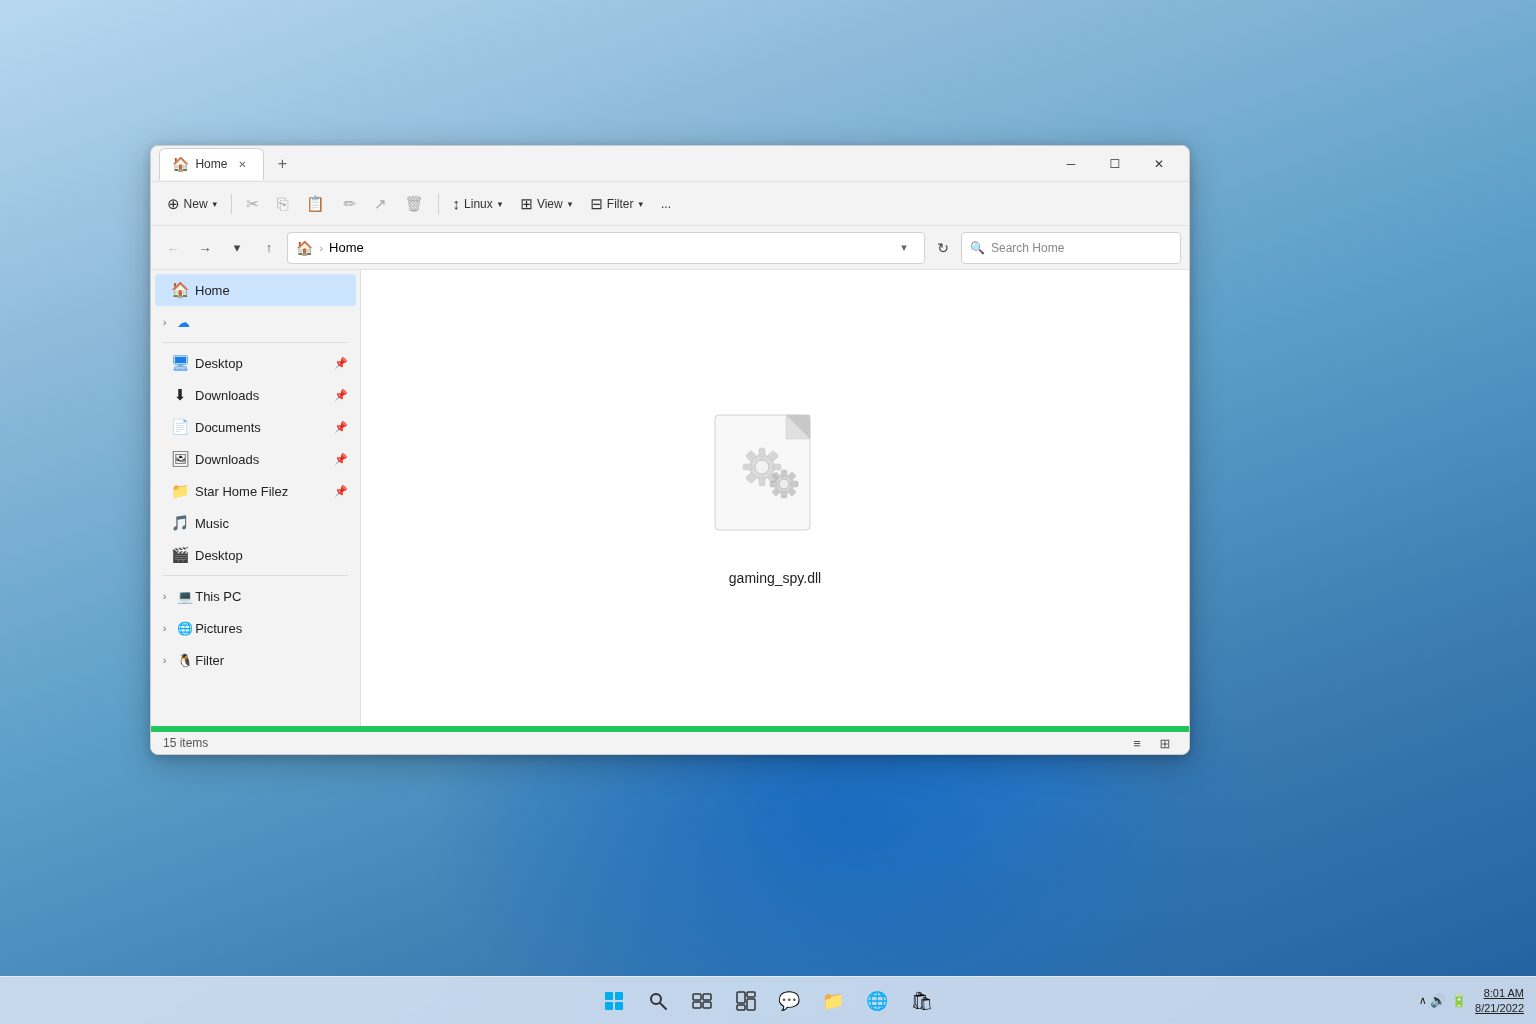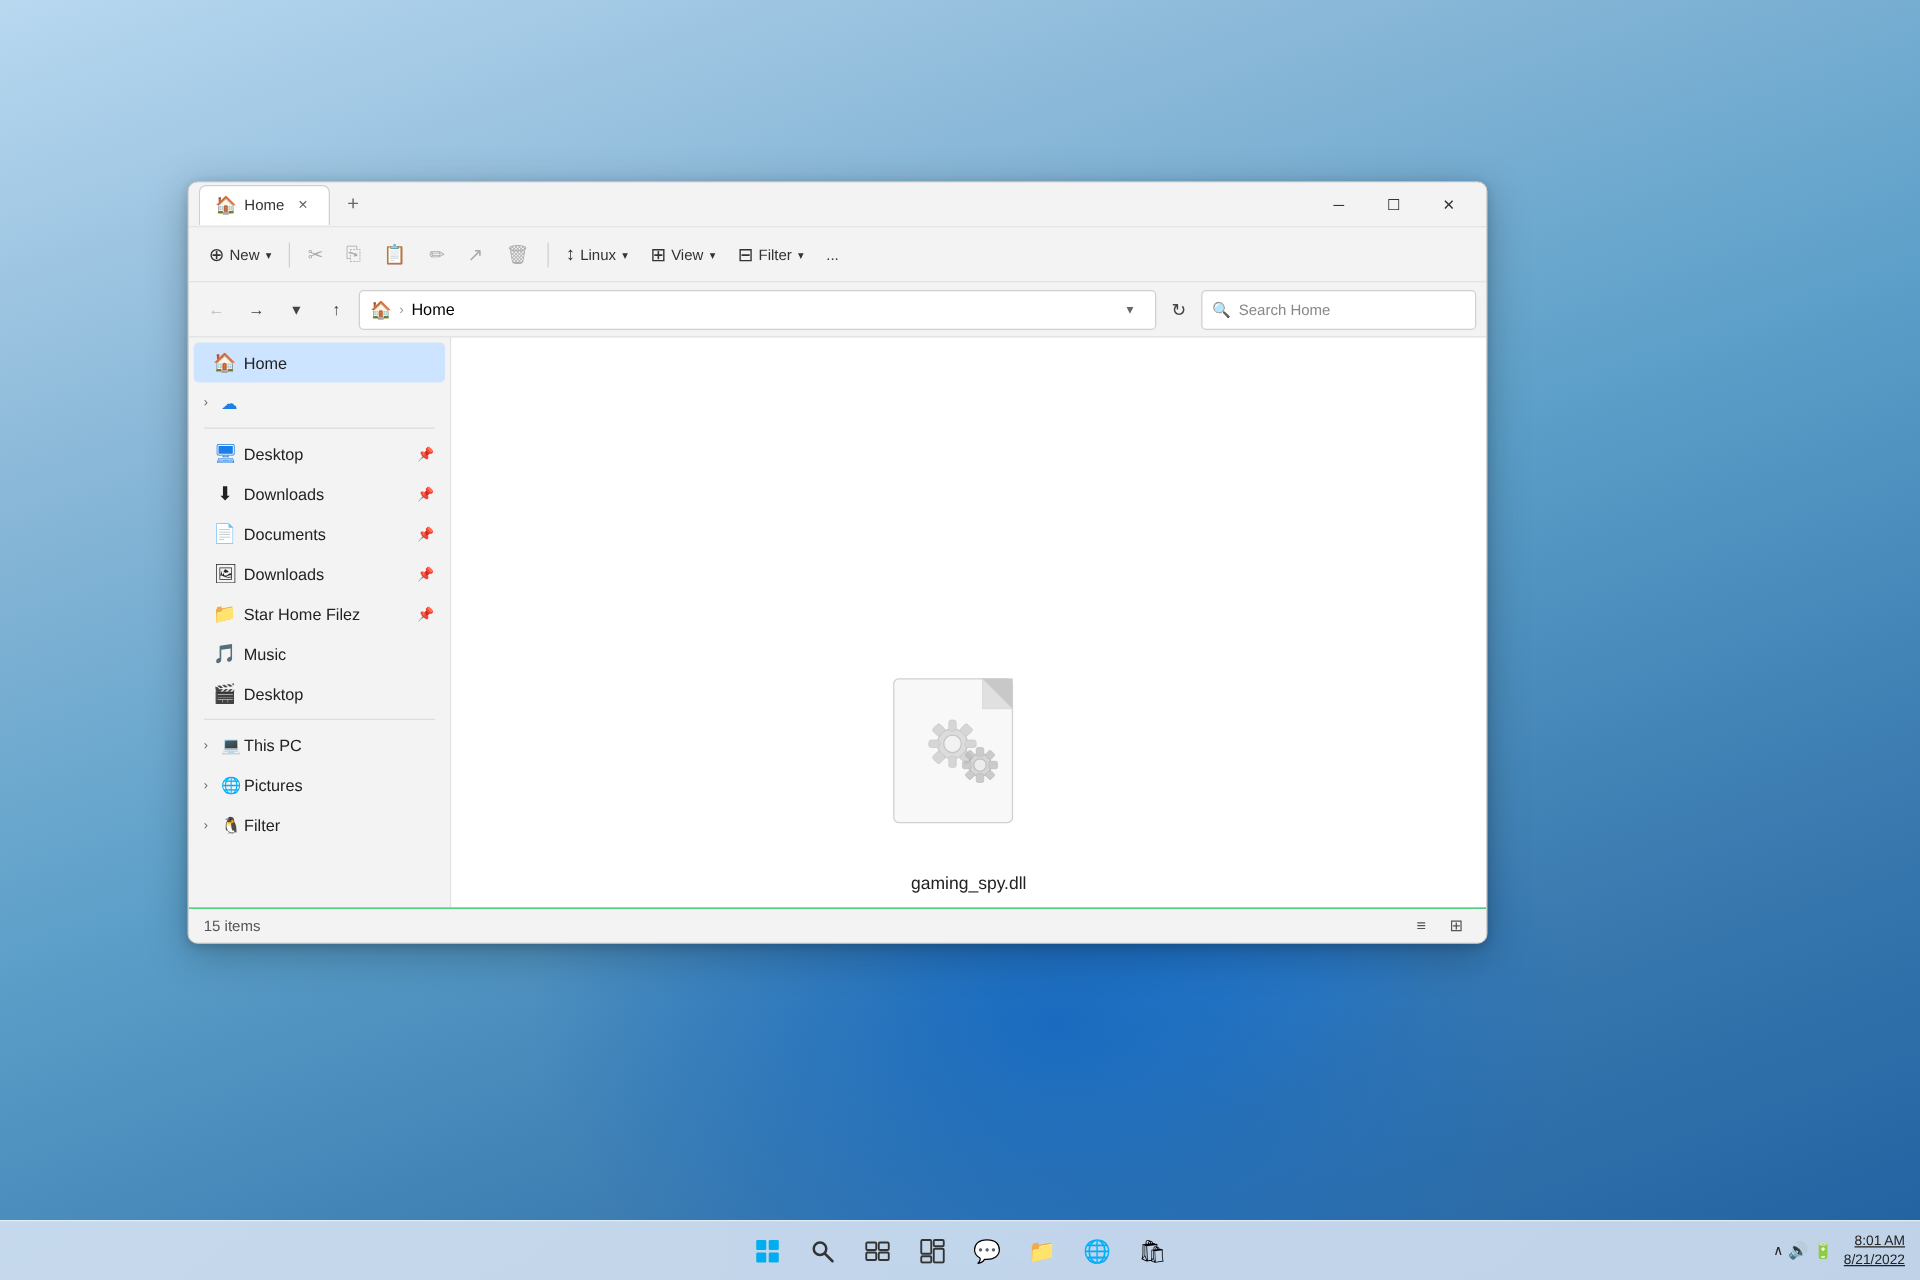--- a/index.html
+++ b/index.html
@@ -306,21 +306,21 @@
       margin: 4px 12px;
     }
 
     
     .file-area {
       flex: 1;
       background: #fff;
       overflow-y: auto;
       display: flex;
       align-items: center;
-      justify-content: flex-end;
+      justify-content: center;
       flex-direction: column;
     }
     .file-item-large {
       display: flex;
       flex-direction: column;
       align-items: center;
       gap: 10px;
       cursor: pointer;
       padding: 12px;
       border-radius: 8px;
@@ -332,21 +332,21 @@
     }
     .file-name {
       font-size: 14px;
       color: #222;
     }
 
     
     .statusbar {
       background: #f3f3f3;
       height: 28px;
-      border-top: 1px solid #22c55e;
+      border-top: 6px solid #22c55e;
       display: flex;
       align-items: center;
       padding: 0 12px;
       font-size: 12px;
       color: #555;
       flex-shrink: 0;
     }
     .statusbar-right {
       margin-left: auto;
       display: flex;

